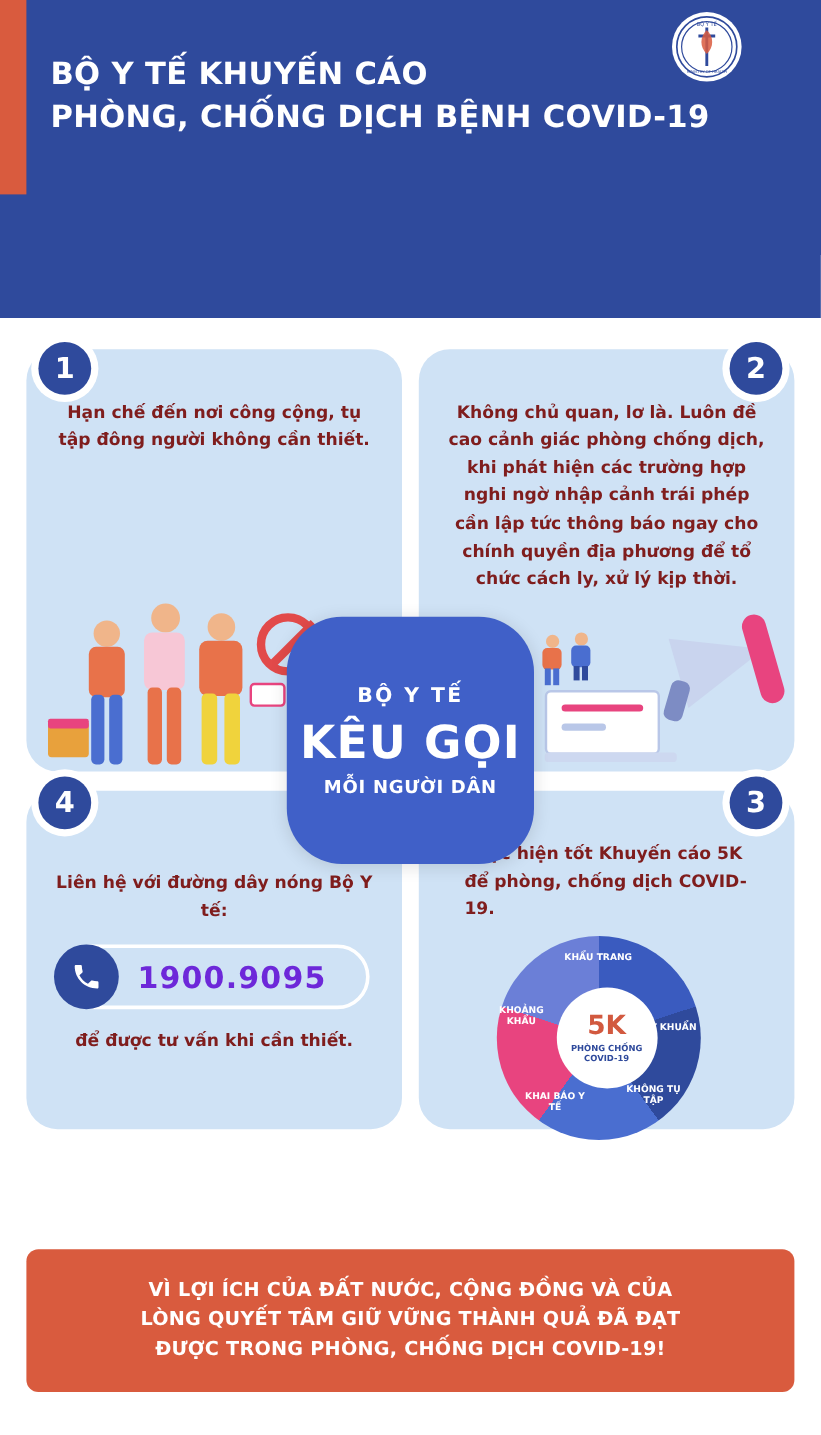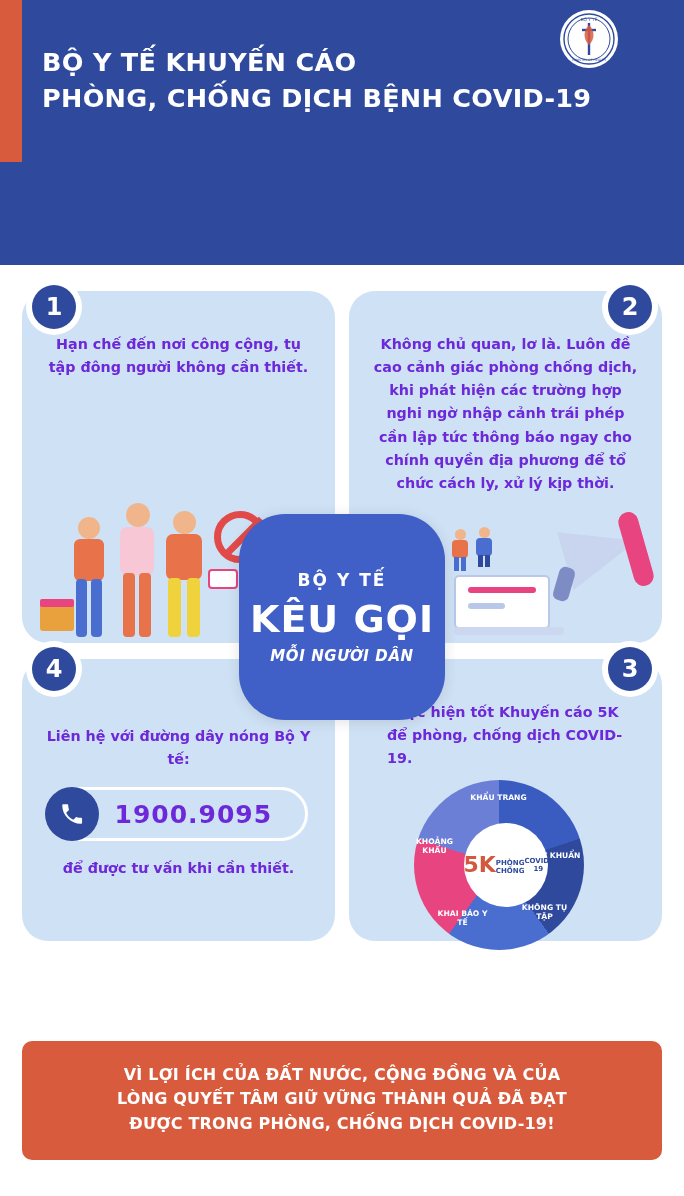--- a/index.html
+++ b/index.html
@@ -91,21 +91,21 @@
     box-shadow: 0 0 0 6px #ffffff;
   }
   .badge.b1 { left: 10px;  top: -6px; }
   .badge.b2 { right: 10px; top: -6px; }
   .badge.b4 { left: 10px;  top: -12px; }
   .badge.b3 { right: 10px; top: -12px; }
 
   .card-text {
     font-size: 14.3px;
     line-height: 1.62;
-    color: #6d28d9;
+    color: #7f1d1d;
     font-weight: 600;
   }
   .ta-center { text-align: center; }
   .ta-left { text-align: left; }
 
   
   .center-badge {
     position: absolute;
     left: 50%; top: 352px;
     transform: translate(-50%, -50%);
@@ -113,21 +113,21 @@
     background: #4060c8;
     border-radius: 46px;
     color: #fff;
     display: flex; flex-direction: column;
     align-items: center; justify-content: center;
     z-index: 10;
     box-shadow: 0 2px 14px rgba(0,0,0,0.12);
   }
   .center-badge .t1 { font-size: 17px; font-weight: 700; letter-spacing: 2px; }
   .center-badge .t2 { font-size: 38px; font-weight: 800; letter-spacing: 1px; margin: 7px 0 6px; }
-  .center-badge .t3 { font-size: 15px; font-weight: 600; letter-spacing: 0.6px; font-style: italic; }
+  .center-badge .t3 { font-size: 15px; font-weight: 600; letter-spacing: 0.6px; }
 
   
   .people { position:absolute; bottom: 6px; left: 18px; width: 240px; height: 160px; }
   .person { position:absolute; bottom: 0; }
   .head { border-radius: 50%; position: absolute; }
   .ban-sign {
     position: absolute; right: 14px; bottom: 74px;
     width: 52px; height: 52px; border-radius: 50%;
     border: 7px solid #e24a4a;
   }
@@ -198,21 +198,21 @@
       #2f4a9c 72deg 144deg,
       #4a6ed0 144deg 216deg,
       #e8447f 216deg 288deg,
       #6b7fd7 288deg 360deg);
   }
   .wheel-inner {
     position:absolute; left: 50%; top: 50%;
     transform: translate(-50%,-50%);
     width: 84px; height: 84px; border-radius: 50%;
     background: #ffffff;
-    display:flex; flex-direction: row; align-items:center; 
+    display:flex; flex-direction: column; align-items:center; justify-content:center;
     text-align:center;
   }
   .wheel-inner .k { font-size: 22px; font-weight: 800; color: #d2593f; line-height: 1; }
   .wheel-inner .s1 { font-size: 7px; font-weight:700; color:#2f4a9c; margin-top: 3px; }
   .wheel-inner .s2 { font-size: 7px; font-weight:700; color:#2f4a9c; }
   .wlabel {
     position: absolute; font-size: 7.6px; font-weight: 700; color: #ffffff;
     text-align: center; line-height: 1.15; width: 58px;
   }
 

